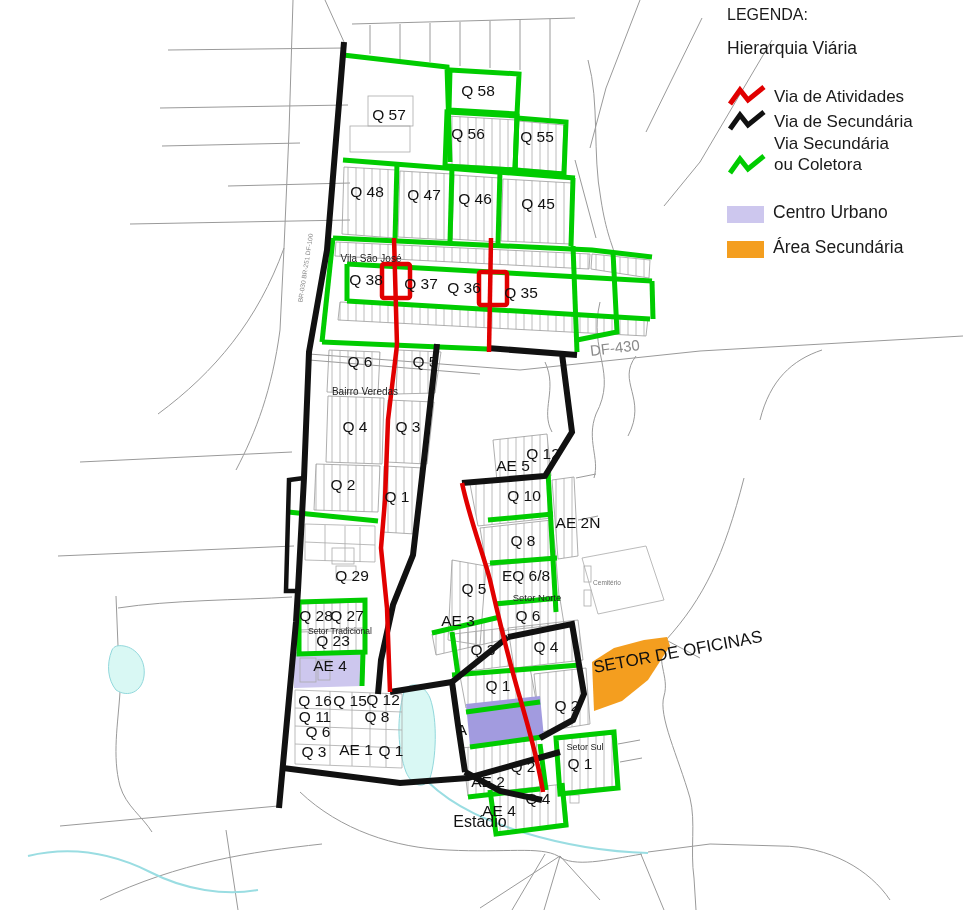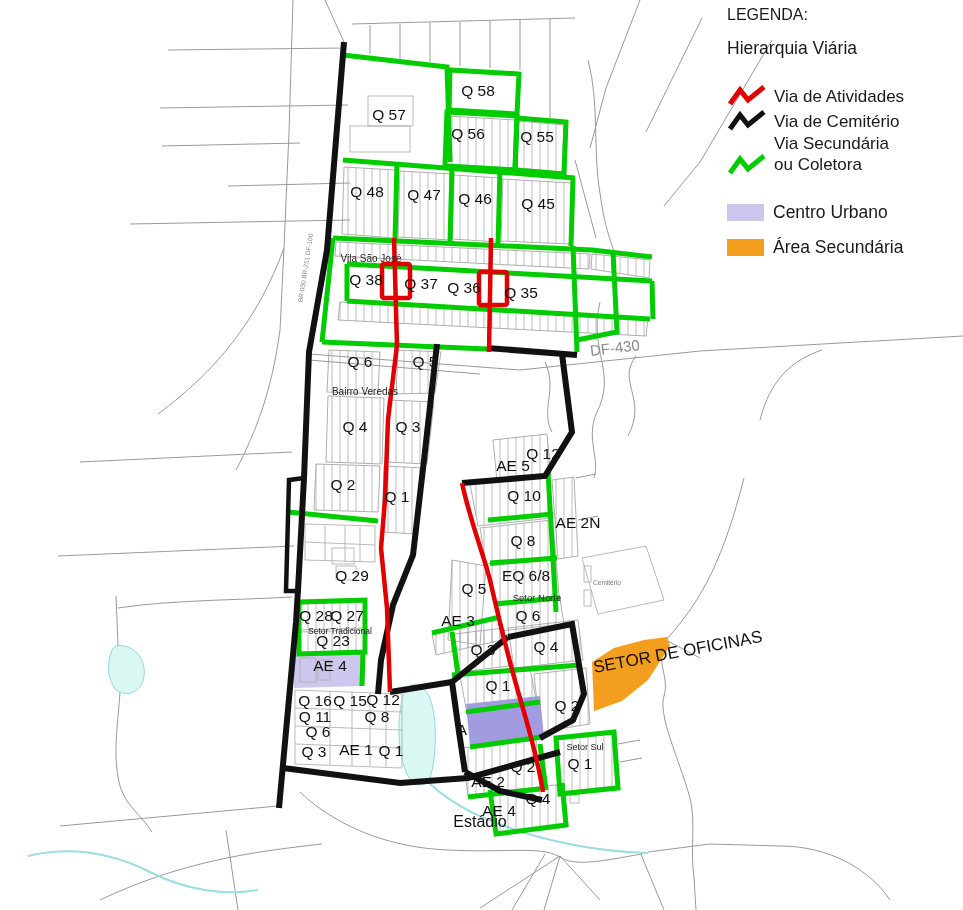--- a/index.html
+++ b/index.html
@@ -9,21 +9,21 @@
 
   
   .legend{position:absolute;left:727px;top:6px;width:234px;color:#1a1a1a}
   .legend-title{font-size:16px}
   .legend-subtitle{font-size:17.5px;margin-top:14px}
   .legend-lines{margin-top:24px}
   .lrow{display:flex;align-items:flex-end;margin-bottom:1px;min-height:23px}
   .lrow svg{flex:0 0 40px;margin-right:7px;margin-top:2px}
   .lrow .lbl{font-size:17px;line-height:1.25}
   .legend-areas{margin-top:26px}
-  .arow{display:flex;align-items:center;margin-bottom:14px}
+  .arow{display:flex;align-items:flex-end;margin-bottom:14px}
   .swatch{width:37px;height:17px;margin-right:9px}
   .sw-centro{background:var(--purple)}
   .sw-area{background:var(--orange)}
   .sw-lago{background:var(--cyan)}
   .arow .lbl{font-size:17.5px}
   .zig{fill:none;stroke-width:5}
   .zig-red{stroke:var(--red)} .zig-black{stroke:var(--black)} .zig-green{stroke:var(--green)}
 
   
   .rg{stroke:var(--gray);stroke-width:1;fill:none}
@@ -295,21 +295,21 @@
       <div class="lrow">
         <svg width="40" height="22">
           <polyline class="zig zig-red" points="3,19 13,5 21,15 37,2"></polyline>
         </svg>
         <span class="lbl">Via de Atividades</span>
       </div>
       <div class="lrow">
         <svg width="40" height="22">
           <polyline class="zig zig-black" points="3,19 13,5 21,15 37,2"></polyline>
         </svg>
-        <span class="lbl">Via de Cemitério</span>
+        <span class="lbl">Via de Secundária</span>
       </div>
       <div class="lrow">
         <svg width="40" height="22">
           <polyline class="zig zig-green" points="3,19 13,5 21,15 37,2"></polyline>
         </svg>
         <span class="lbl">
           <div>Via Secundária</div>
           <div>ou Coletora</div>
         </span>
       </div>

